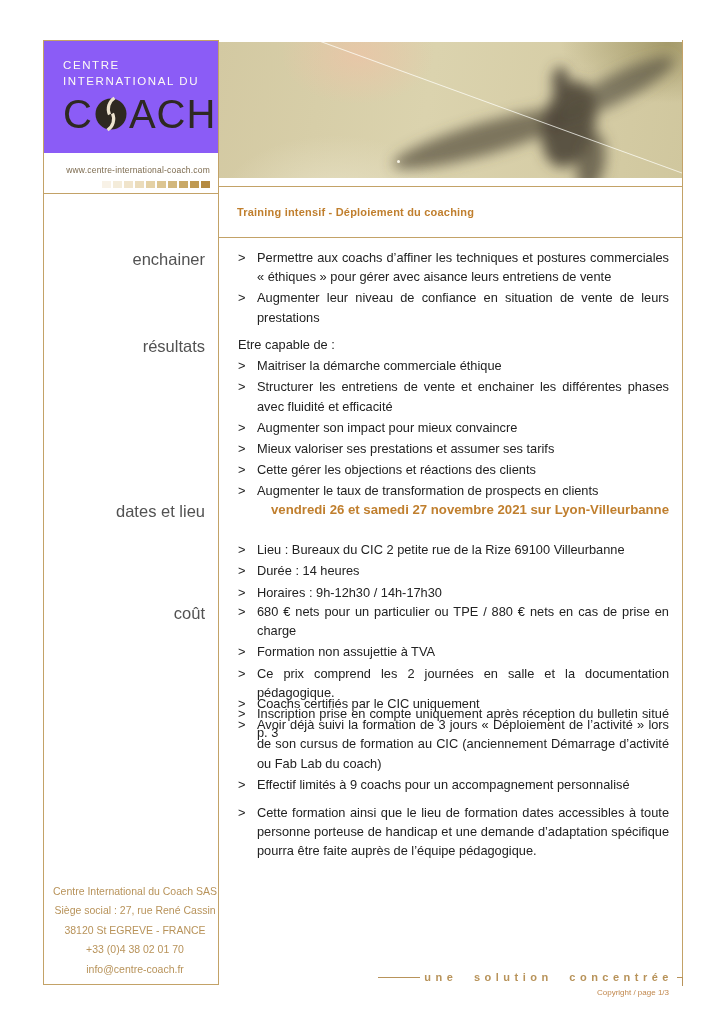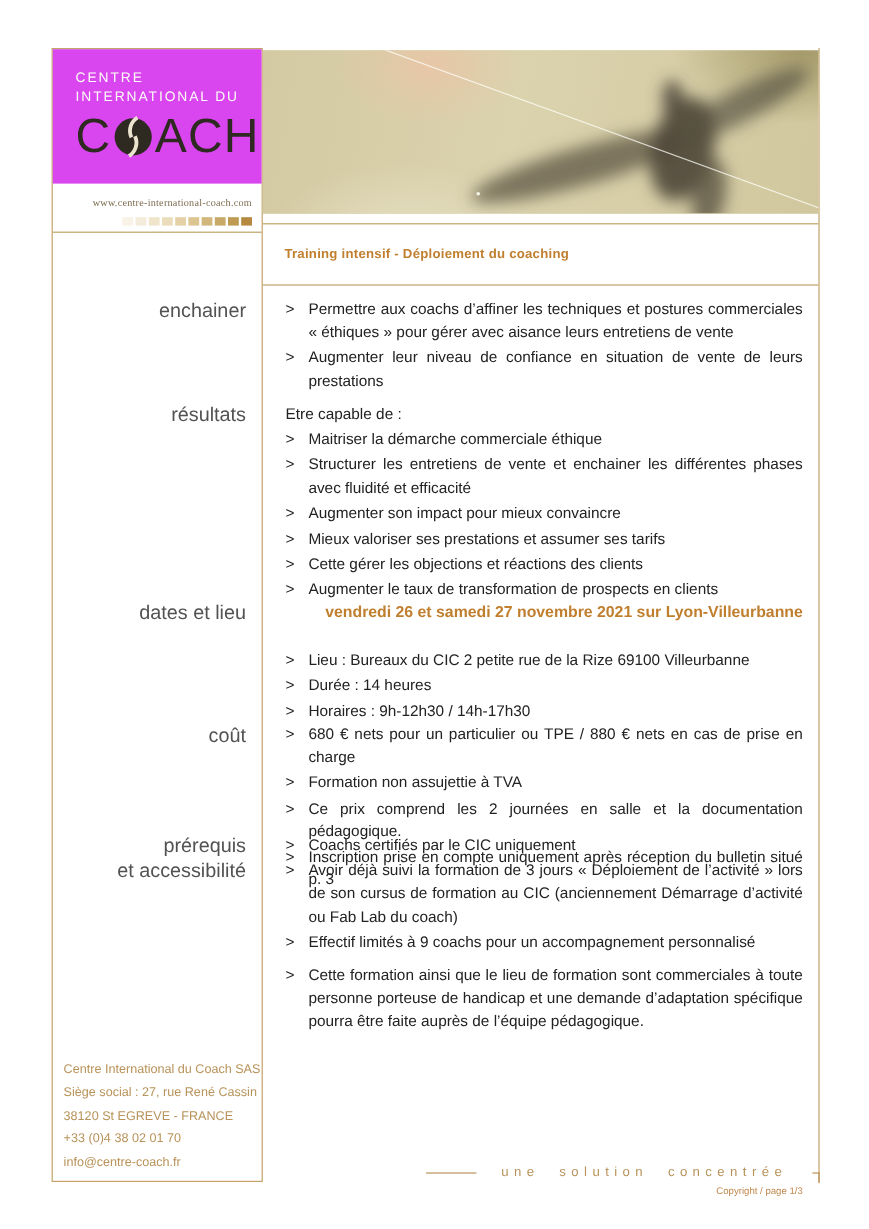--- a/index.html
+++ b/index.html
@@ -2,40 +2,40 @@
 <html><head>
 <meta charset="utf-8">
 <style>
   html,body{margin:0;padding:0;background:#fff;}
   .page{position:relative;width:724px;height:1024px;background:#fff;overflow:hidden;
         font-family:"Liberation Sans", sans-serif;}
 
   
   .left-col{position:absolute;left:43px;top:40px;width:176px;height:945px;
             border:1px solid #c3a267;box-sizing:border-box;background:#fff;}
-  .logo-block{height:112px;background:#d946ef;padding:16px 0 0 19px;box-sizing:border-box;}
+  .logo-block{height:112px;background:#8b5cf6;padding:16px 0 0 19px;box-sizing:border-box;}
   .logo-line{color:#fdfbf6;font-size:11.5px;letter-spacing:1.6px;line-height:16px;font-weight:400;}
   .wordmark{display:flex;align-items:center;margin-top:4px;color:#2e2921;
             font-size:40px;font-weight:400;letter-spacing:1px;line-height:42px;}
   .o-icon{margin:0 1px;display:block;}
-  .url-bar{padding:6px 8px 5px 6px;text-align:right;border-bottom:1px solid #c3a267;font-family:Liberation Serif, serif;}
+  .url-bar{padding:6px 8px 5px 6px;text-align:right;border-bottom:1px solid #c3a267;}
   .url{font-size:8.5px;color:#7c6a4e;letter-spacing:0.2px;text-decoration:none;}
   .squares{display:flex;justify-content:flex-end;gap:2px;margin-top:4px;}
   .sq{width:9px;height:7px;display:block;}
 
   .side-label{position:absolute;right:13px;text-align:right;font-size:16.5px;
               color:#525252;line-height:21px;}
   .lbl-objectifs{top:208px;}
   .lbl-resultats{top:295px;}
   .lbl-dates{top:460px;}
   .lbl-cout{top:562px;}
   .lbl-prerequis{top:654px;}
 
   .address{position:absolute;left:9px;bottom:5px;font-size:10.5px;line-height:19.5px;
-           color:#b8935a;text-align:left;}
+           color:#b8935a;text-align:center;}
   .address .email{color:#b8935a;text-decoration:none;}
 
   
   .right-col{position:absolute;left:219px;top:40px;width:464px;height:945px;
              border-right:1px solid #c3a267;box-sizing:border-box;}
 
   .photo{position:absolute;top:2px;left:0;width:463px;height:136px;overflow:hidden;
          background-color:#d7cea9;
          background-image:
            radial-gradient(110px 70px at 30% 10%, rgba(246,190,165,0.50), rgba(246,190,165,0) 70%),
@@ -63,22 +63,22 @@
 
   .li{display:flex;margin-bottom:2px;}
   .mk{flex:none;width:19px;line-height:1.5;}
   .tx{flex:1;text-align:justify;line-height:1.5;}
   .intro{line-height:1.5;margin-bottom:2px;}
   .dates-heading{font-weight:bold;color:#c07f2e;font-size:13.2px;line-height:1.45;
                  margin-bottom:21px;text-align:right;}
   .note{margin-top:9px;}
 
   
-  .tagline{position:absolute;top:971px;right:41px;display:flex;align-items:center;gap:21px;
-           color:#b8935a;font-size:11px;letter-spacing:4.5px;word-spacing:9px;}
+  .tagline{position:absolute;top:971px;right:41px;display:flex;align-items:center;gap:4px;
+           color:#b8935a;font-size:11px;letter-spacing:4.5px;word-spacing:9px;font-weight:bold;}
   .tag-dash{width:42px;border-top:1px solid #b8935a;}
   .tag-corner{width:5px;height:8px;border-top:1px solid #b8935a;
               border-right:1px solid #b8935a;position:relative;top:4px;}
   .copyright{position:absolute;top:988px;right:55px;font-size:8px;color:#c1874c;}
 </style>
 </head>
 <body>
 
 <div class="page">
 
@@ -109,24 +109,20 @@
           <span class="sq" style="background: rgb(201, 169, 103);"></span>
           <span class="sq" style="background: rgb(191, 154, 82);"></span>
           <span class="sq" style="background: rgb(181, 138, 64);"></span>
         </div>
     </div>
 
     <div class="side-label lbl-objectifs">enchainer</div>
     <div class="side-label lbl-resultats">résultats</div>
     <div class="side-label lbl-dates">dates et lieu</div>
     <div class="side-label lbl-cout">coût</div>
-    <div class="side-label lbl-prerequis">
-      <div>prérequis</div>
-      <div>et accessibilité</div>
-    </div>
 
     <div class="address">
       <div>Centre International du Coach SAS</div>
       <div>Siège social : 27, rue René Cassin</div>
       <div>38120 St EGREVE - FRANCE</div>
       <div>+33 (0)4 38 02 01 70</div>
       <a class="email" href="#">info@centre-coach.fr</a>
     </div>
   </div>
 
@@ -238,21 +234,21 @@
       <div class="li">
         <span class="mk">&gt;</span>
         <span class="tx">Avoir déjà suivi la formation de 3 jours « Déploiement de l’activité » lors de son cursus de formation au CIC (anciennement Démarrage d’activité ou Fab Lab du coach)</span>
       </div>
       <div class="li">
         <span class="mk">&gt;</span>
         <span class="tx">Effectif limités à 9 coachs pour un accompagnement personnalisé</span>
       </div>
       <div class="li note">
         <span class="mk">&gt;</span>
-        <span class="tx">Cette formation ainsi que le lieu de formation sont commerciales à toute personne porteuse de handicap et une demande d’adaptation spécifique pourra être faite auprès de l’équipe pédagogique.</span>
+        <span class="tx">Cette formation ainsi que le lieu de formation dates accessibles à toute personne porteuse de handicap et une demande d’adaptation spécifique pourra être faite auprès de l’équipe pédagogique.</span>
       </div>
     </div>
   </div>
 
   <div class="tagline">
     <span class="tag-dash"></span>
     <span>une solution concentrée</span>
     <span class="tag-corner"></span>
   </div>
   <div class="copyright">Copyright / page 1/3</div>

